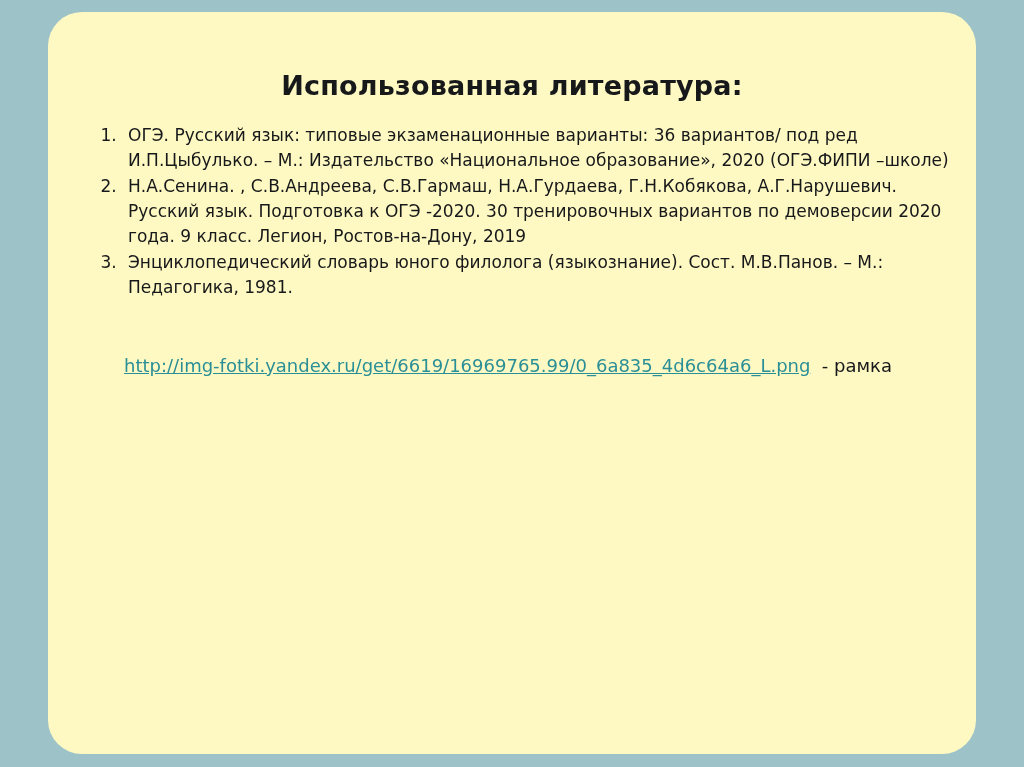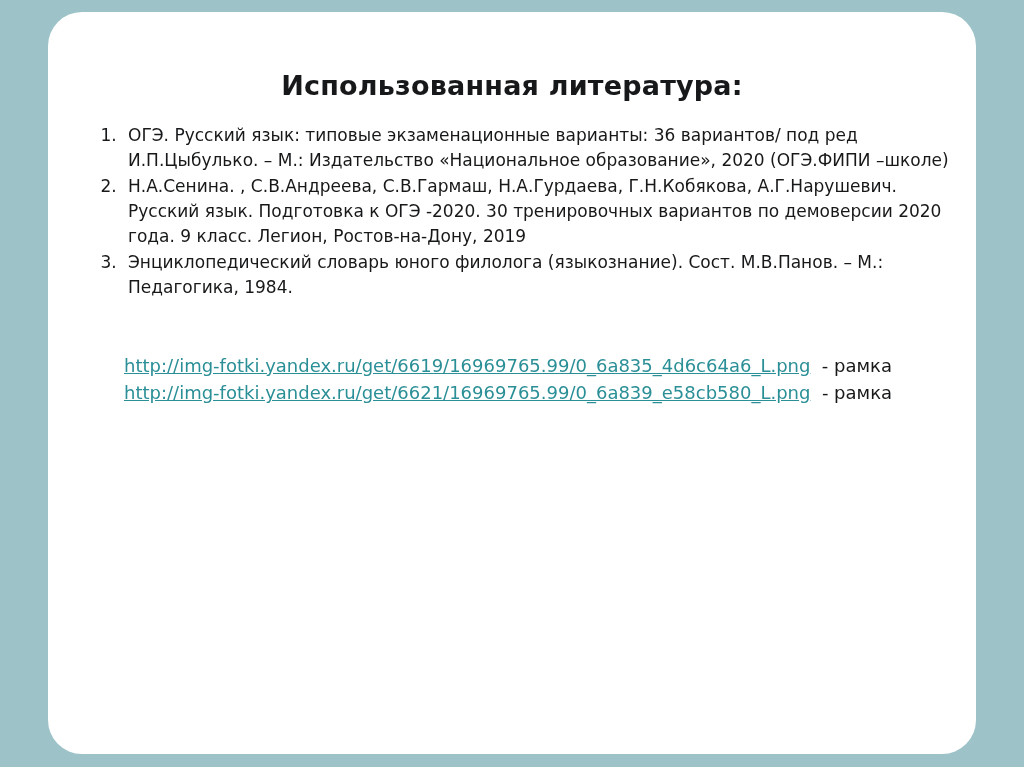--- a/index.html
+++ b/index.html
@@ -20,21 +20,21 @@
     width: 1024px;
     height: 767px;
     background: #9dc3c9;
   }
   .card {
     position: absolute;
     left: 48px;
     top: 12px;
     width: 928px;
     height: 742px;
-    background: #ffffff;
+    background: #fef9c3;
     border-radius: 34px;
     box-sizing: border-box;
   }
   .content {
     position: absolute;
     left: 0;
     top: 0;
     width: 928px;
     padding: 0 22px;
     box-sizing: border-box;
@@ -94,28 +94,25 @@
 
 <div class="slide">
   <div class="card">
     <div class="content">
 
       <div class="title">Использованная литература:</div>
 
       <ol class="refs">
         <li>ОГЭ. Русский язык: типовые экзаменационные варианты: 36 вариантов/ под ред И.П.Цыбулько. – М.: Издательство «Национальное образование», 2020 (ОГЭ.ФИПИ –школе)</li>
         <li>Н.А.Сенина. , С.В.Андреева, С.В.Гармаш, Н.А.Гурдаева, Г.Н.Кобякова, А.Г.Нарушевич. Русский язык. Подготовка к ОГЭ -2020. 30 тренировочных вариантов по демоверсии 2020 года. 9 класс. Легион, Ростов-на-Дону, 2019</li>
-        <li>Энциклопедический словарь юного филолога (языкознание).  Сост. М.В.Панов. – М.: Педагогика, 1984.</li>
+        <li>Энциклопедический словарь юного филолога (языкознание).  Сост. М.В.Панов. – М.: Педагогика, 1981.</li>
       </ol>
 
       <div class="links">
         <div class="row">
           <a class="url" href="#">http://img-fotki.yandex.ru/get/6619/16969765.99/0_6a835_4d6c64a6_L.png</a><span class="plain-after">&nbsp; </span><span class="plain-after">- рамка</span>
-        </div>
-        <div class="row">
-          <a class="url" href="#">http://img-fotki.yandex.ru/get/6621/16969765.99/0_6a839_e58cb580_L.png</a><span class="plain-after">&nbsp; </span><span class="plain-after">- рамка</span>
         </div>
       </div>
 
 
     </div>
   </div>
 </div>
 
 </body></html>

